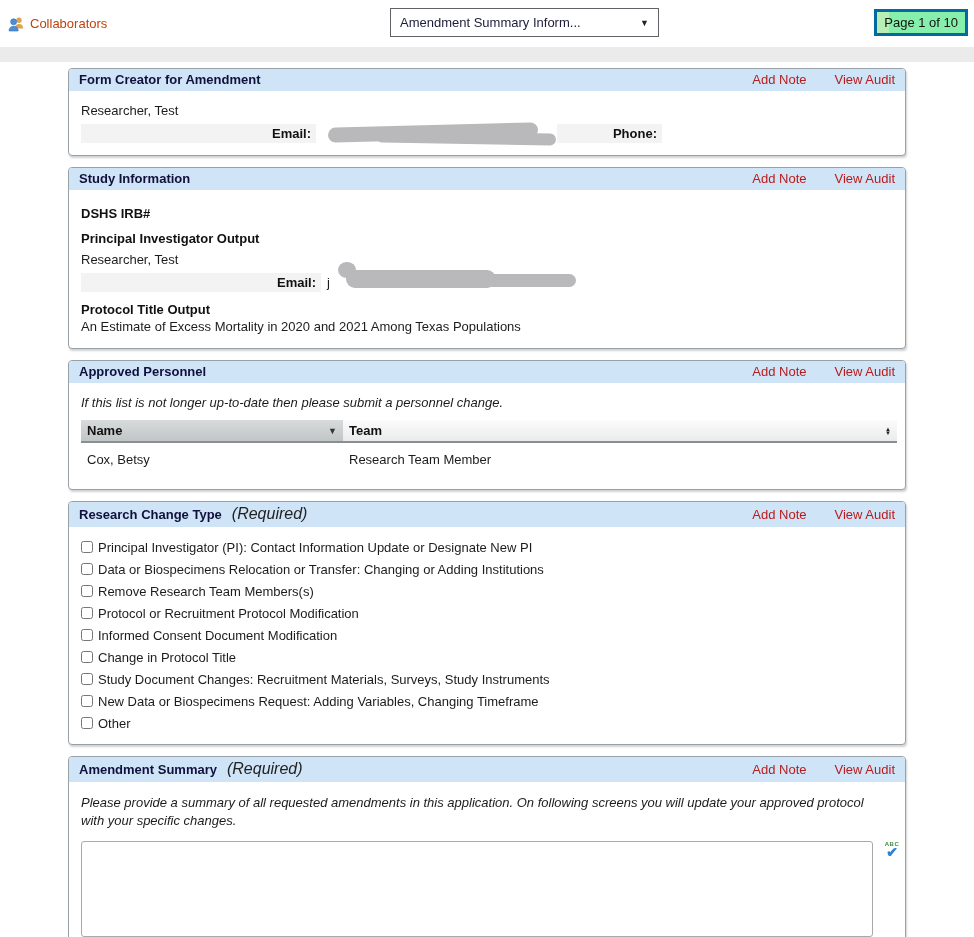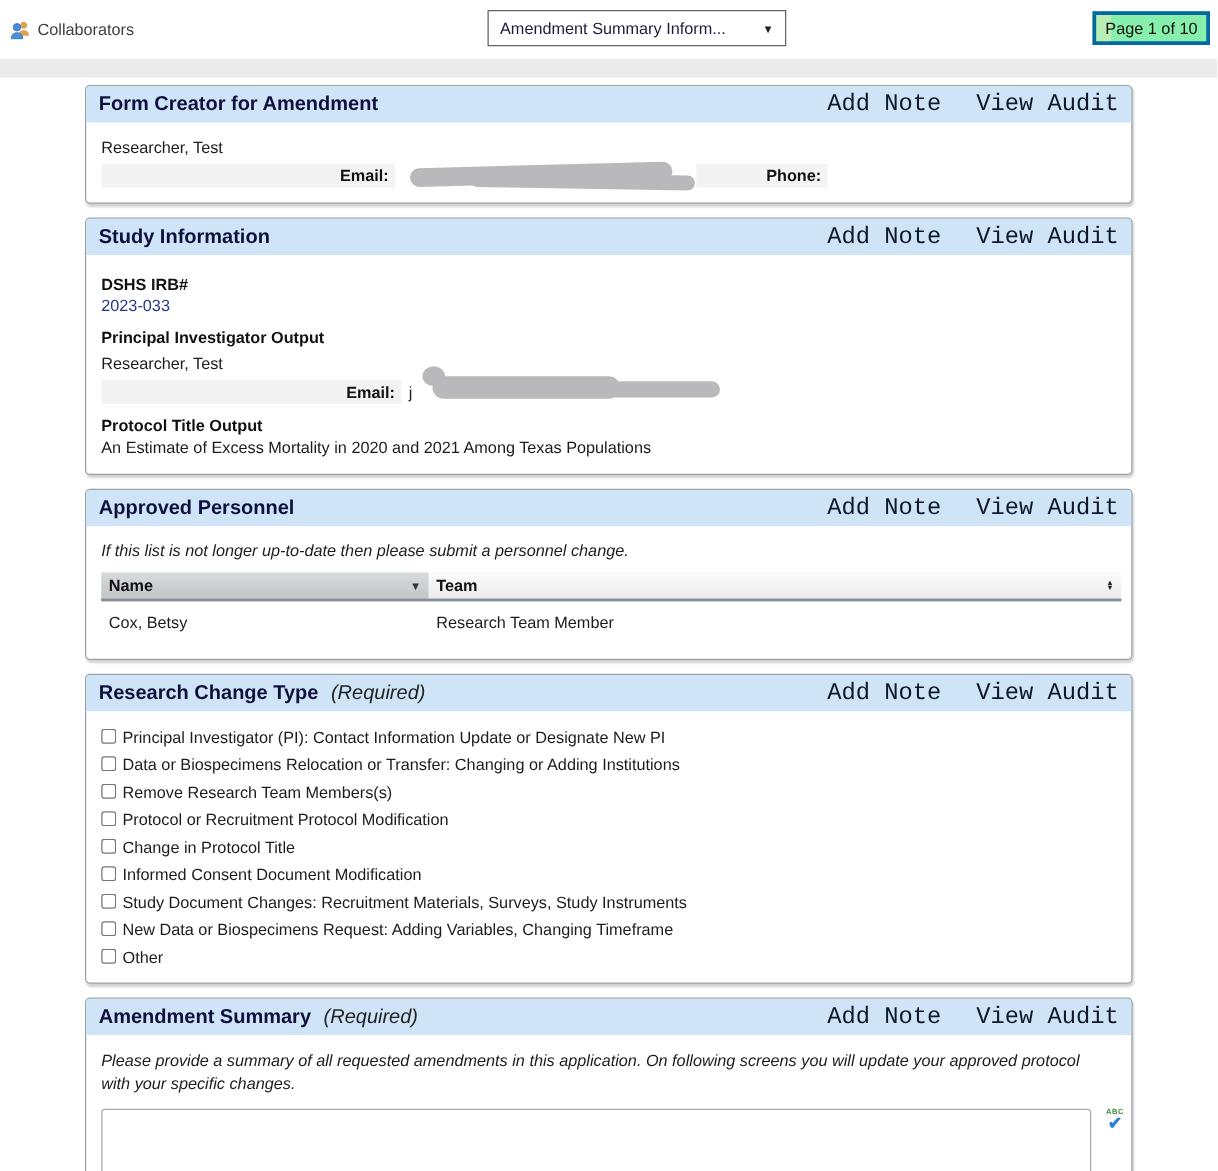--- a/index.html
+++ b/index.html
@@ -11,26 +11,26 @@
     font-size: 13px; color: #1c1c1c;
   }
 
   
   .topbar {
     height: 47px; display: flex; align-items: center;
     padding: 0 8px; background: #fff; position: relative;
   }
   .collab-link {
     display: flex; align-items: center; gap: 5px;
-    color: #404040; text-decoration: none; cursor: pointer;
+    color: #c2410c; text-decoration: none; cursor: pointer;
   }
   .collab-link svg { display: block; }
   .dropdown {
     position: absolute; left: 390px; top: 8px;
-    width: 239px; height: 29px;
+    width: 269px; height: 29px;
     border: 1px solid #5f6368; background: #fff;
     display: flex; align-items: center; justify-content: space-between;
     padding: 0 9px; cursor: pointer; color: #1c1c3a;
   }
   .dropdown .arrow { font-size: 9px; color: #222; }
   .page-box {
     position: absolute; right: 6px; top: 9px;
     border: 3px solid #0369a1; background: #86efac;
     padding: 3px 7px; overflow: hidden;
   }
@@ -47,24 +47,24 @@
   .panel {
     width: 838px; margin: 0 0 11px 68px;
     border: 1px solid #98a0a8; border-radius: 4px;
     background: #fff; box-shadow: 1px 2px 2px rgba(0,0,0,0.18);
   }
   .panel-header {
     display: flex; align-items: baseline;
     background: #cfe4f7; padding: 3px 10px 4px 10px;
     border-radius: 3px 3px 0 0;
   }
-  .panel-title { font-weight: bold; color: #10103c; font-size: 16px; }
+  .panel-title { font-weight: bold; color: #10103c; font-size: 13px; }
   .required-note { font-style: italic; margin-left: 10px; color: #222; font-size: 16px; }
   .hdr-links { margin-left: auto; display: flex; gap: 28px; }
-  .hdr-links a { color: #0f172a; text-decoration: none; cursor: pointer; font-size: 19px; font-family: Liberation Mono, monospace; }
+  .hdr-links a { color: #b91c1c; text-decoration: none; cursor: pointer; font-size: 13px; }
   .panel-body { padding: 6px 10px 10px 10px; }
 
   .plain-line { margin: 6px 2px; }
   .bold-line { font-weight: bold; margin: 10px 2px 2px 2px; color: #111; }
   .navy { color: #28368c; margin: 1px 2px 2px 2px; }
 
   
   .lv-row { display: flex; align-items: center; height: 19px; margin: 4px 0 2px 2px; }
   .label-cell {
     background: #f3f3f4; font-weight: bold; text-align: right;
@@ -192,21 +192,20 @@
   <section class="panel">
     <div class="panel-header">
       <span class="panel-title">Study Information</span>
       <span class="hdr-links">
         <a>Add Note</a>
         <a>View Audit</a>
       </span>
     </div>
     <div class="panel-body">
       <div class="bold-line">DSHS IRB#</div>
-      <div class="navy">2023-033</div>
       <div class="bold-line">Principal Investigator Output</div>
       <div class="plain-line">Researcher, Test</div>
       <div class="lv-row">
         <span class="label-cell lc-email2">Email:</span>
         <span class="value-cell">
           <span style="margin:0 2px 0 6px;">j</span>
           <span class="blob blob-study">
               <span class="b1"></span>
               <span class="b2"></span>
               <span class="b3"></span>
@@ -279,25 +278,25 @@
       <label class="check-row">
         <input type="checkbox" style="">
         <span>Remove Research Team Members(s)</span>
       </label>
       <label class="check-row">
         <input type="checkbox" style="">
         <span>Protocol or Recruitment Protocol Modification</span>
       </label>
       <label class="check-row">
         <input type="checkbox" style="">
+        <span>Informed Consent Document Modification</span>
+      </label>
+      <label class="check-row">
+        <input type="checkbox" style="">
         <span>Change in Protocol Title</span>
-      </label>
-      <label class="check-row">
-        <input type="checkbox" style="">
-        <span>Informed Consent Document Modification</span>
       </label>
       <label class="check-row">
         <input type="checkbox" style="">
         <span>Study Document Changes: Recruitment Materials, Surveys, Study Instruments</span>
       </label>
       <label class="check-row">
         <input type="checkbox" style="">
         <span>New Data or Biospecimens Request: Adding Variables, Changing Timeframe</span>
       </label>
       <label class="check-row">

